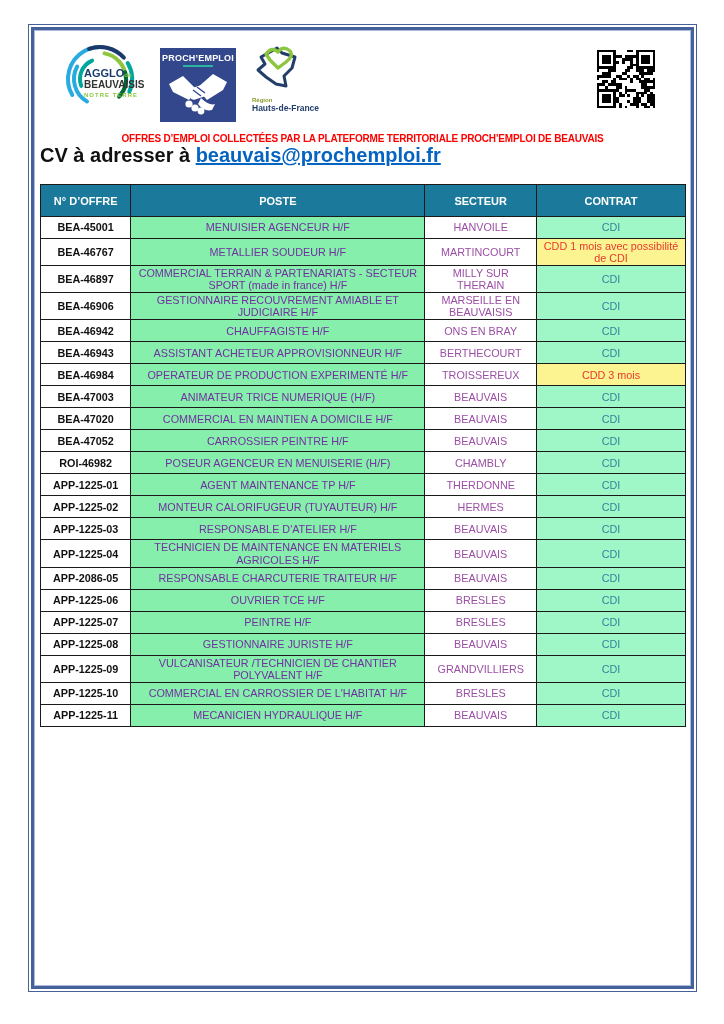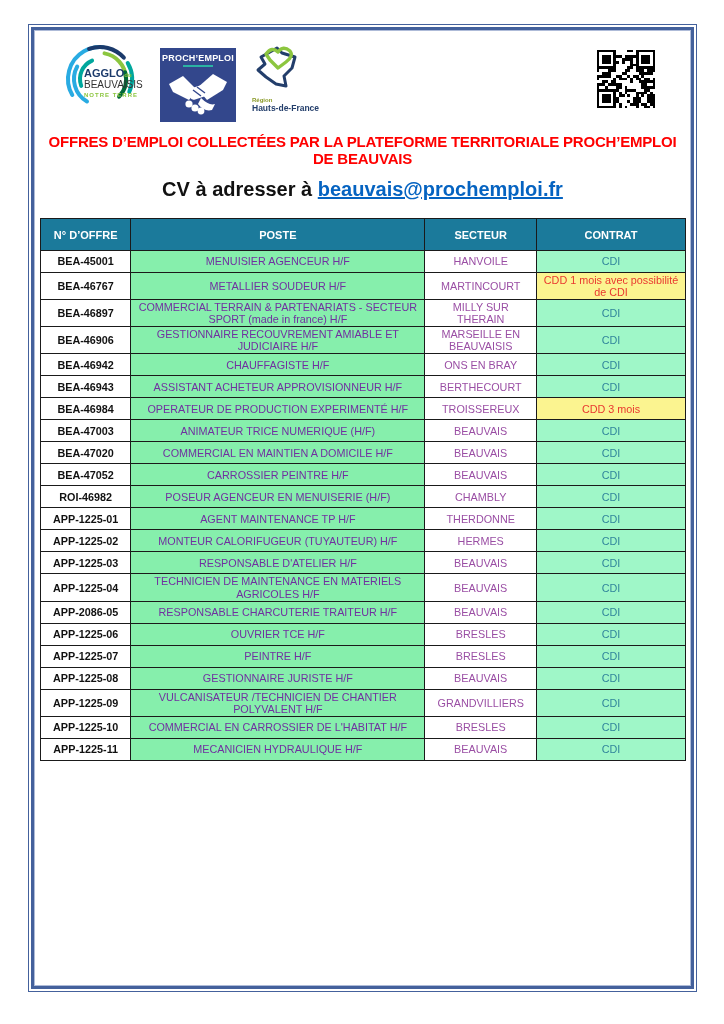--- a/index.html
+++ b/index.html
@@ -9,38 +9,38 @@
                 border:1px solid #44619C; padding:2px; background:#fff; }
   .page-frame-inner { width:100%; height:100%; border:3px solid #44619C;
                 box-shadow: inset 0 0 0 1px #aebbd8; padding:10px 6px 0 6px; }
 
   
   .logo-row { display:flex; align-items:flex-start; margin-left:20px; height:80px; position:relative; }
   .agglo-logo { position:relative; width:88px; height:74px; margin-top:2px; }
   .agglo-text { position:absolute; left:24px; top:22px; line-height:1; }
   .agglo-l1 { font-size:11px; font-weight:bold; color:#1B3A6B; letter-spacing:0; }
   .agglo-du { font-size:6px; color:#8CC63F; font-weight:bold; }
-  .agglo-l2 { font-size:10px; font-weight:normal; color:#333; }
+  .agglo-l2 { font-size:10px; font-weight:bold; color:#333; }
   .agglo-l3 { font-size:6px; font-weight:bold; color:#8CC63F; letter-spacing:1px; margin-top:2px; }
 
   .proch-logo { width:76px; height:74px; background:#33478C; margin-left:12px; margin-top:8px;
                 display:flex; flex-direction:column; align-items:center; padding-top:5px; }
   .proch-title { color:#fff; font-size:9px; font-weight:bold; letter-spacing:.2px; }
   .proch-underline { width:30px; height:2px; background:#2BB3A3; margin:2px 0 1px; }
 
   .hdf-logo { margin-left:14px; margin-top:4px; width:72px; text-align:left; }
   .hdf-region { font-size:6px; font-weight:bold; color:#8A9A28; margin:1px 0 0 2px; }
   .hdf-name { font-size:8.5px; font-weight:bold; color:#233E6B; margin-left:2px; }
 
   .qr-box { position:absolute; right:24px; top:4px; width:70px; height:70px; background:#fff; }
 
   
-  .main-title { color:#FF0000; font-weight:bold; font-size:15px; text-align:center;
+  .main-title { color:#FF0000; font-weight:bold; font-size:10px; text-align:center;
                 margin-top:13px; letter-spacing:-0.2px; }
-  .cv-line { text-align:center; font-size:20px; font-weight:bold; color:#111; margin-top:11px; }
+  .cv-line { font-size:20px; font-weight:bold; color:#111; }
   .email-link { color:#0563C1; text-decoration:underline; cursor:pointer; }
 
   
   table { width:646px; margin:17px auto 0; border-collapse:collapse; table-layout:fixed; }
   col.c-offer { width:14.0%; } col.c-poste { width:45.6%; }
   col.c-secteur { width:17.3%; } col.c-contrat { width:23.1%; }
   th, td { border:1px solid #1a1a1a; text-align:center; vertical-align:middle;
            padding:1px 3px; overflow:hidden; }
   thead tr { height:32px; }
   th { background:#1B7A9B; color:#ffffff; font-size:11px; font-weight:bold;margin-top:24px; }

